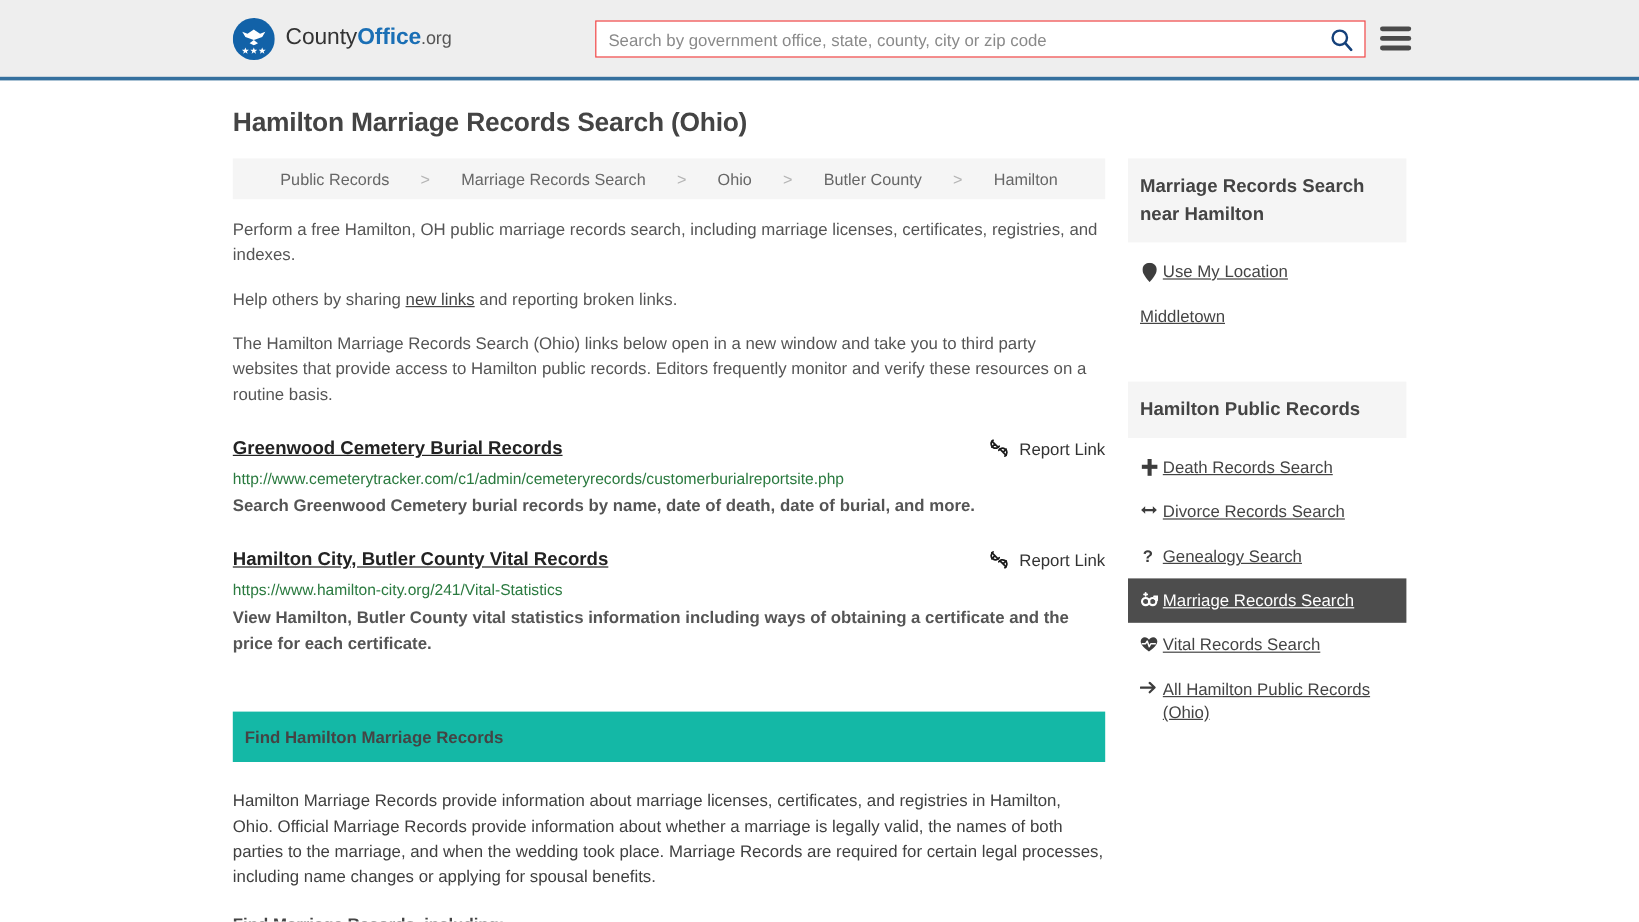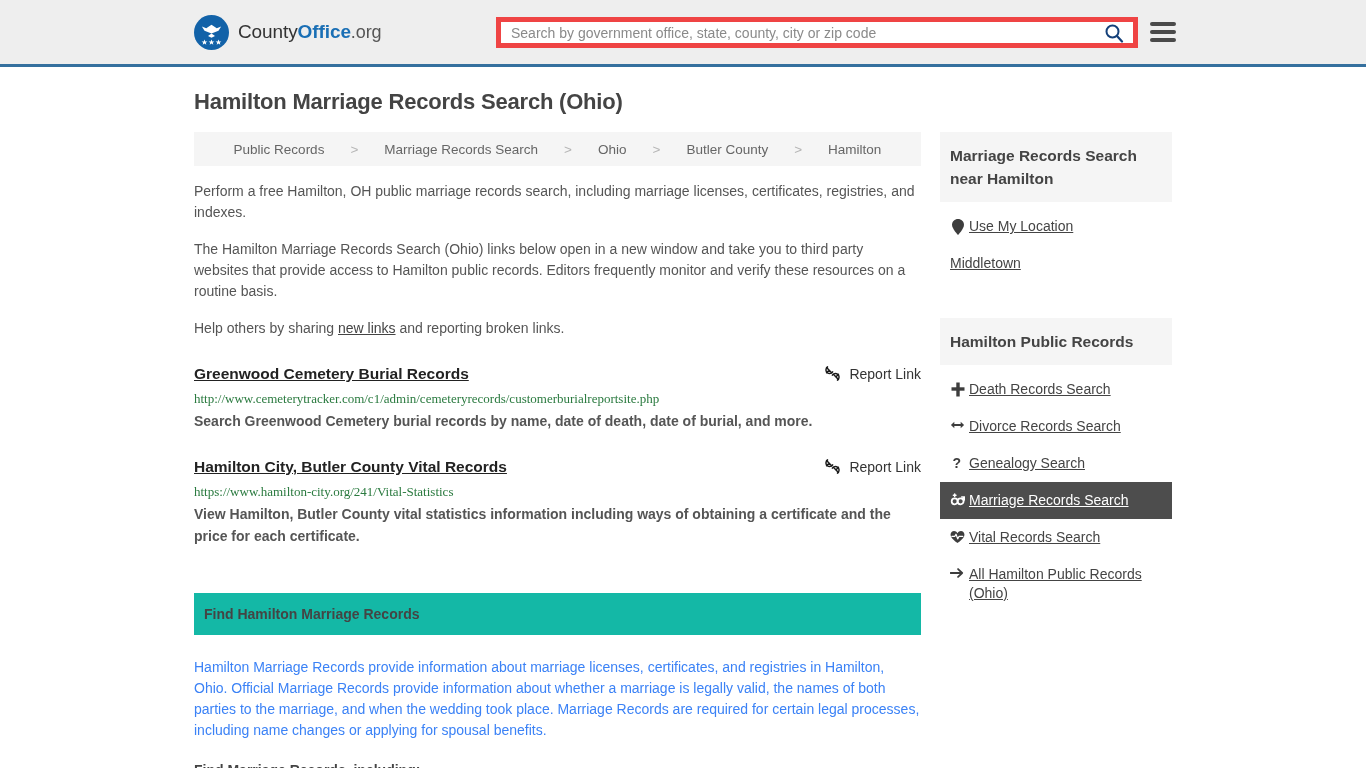--- a/index.html
+++ b/index.html
@@ -41,30 +41,30 @@
     flex: 0 0 35px;
   }
 
   .brand-text {
     font-size: 19px;
     color: #333333;
     letter-spacing: -0.1px;
     white-space: nowrap;
   }
   .brand-text .b-bold { font-weight: bold; color: #1a6fb5; }
-  .brand-text .b-org  { color: #555555; font-size: 18px; }
+  .brand-text .b-org  { color: #555555; font-size: 15px; }
 
   .search-wrap {
     position: absolute;
     left: 496px;
     top: 17px;
     width: 642px;
     height: 31px;
     background: #ffffff;
-    border: 5px solid #ef4444;
+    border: 1px solid #ef4444;
     display: flex;
     align-items: center;
   }
 
   .search-input {
     flex: 1;
     border: none;
     outline: none;
     height: 100%;
     padding: 0 10px;
@@ -180,21 +180,20 @@
     padding-top: 1px;
     justify-content: space-between;
   }
   .listing-url {
     color: #2a7a3f;
     font-size: 13px;
     margin-top: 6px;
     line-height: 17px;
     word-break: break-all;
     cursor: pointer;
-    font-family: Liberation Serif, serif;
   }
   .listing-desc {
     color: #555555;
     font-size: 14px;
     line-height: 22px;
     margin-top: 3px;
     font-weight: bold;
   }
 
   
@@ -202,21 +201,21 @@
     background: #14b8a6;
     padding: 13px 10px;
     margin-top: 46px;
     font-size: 14px;
     font-weight: bold;
     color: #444444;
   }
   .section-body {
     font-size: 14px;
     line-height: 21px;
-    color: #3b82f6;
+    color: #404040;
     margin-top: 22px;
   }
   .sub-head {
     font-size: 14px;
     font-weight: bold;
     color: #444444;
     margin-top: 21px;
   }
 
   
@@ -315,22 +314,22 @@
           <a>Marriage Records Search</a>
           <span class="crumb-sep">&gt;</span>
           <a>Ohio</a>
           <span class="crumb-sep">&gt;</span>
           <a>Butler County</a>
           <span class="crumb-sep">&gt;</span>
           <a>Hamilton</a>
         </nav>
 
       <p class="intro-p p1">Perform a free Hamilton, OH public marriage records search, including marriage licenses, certificates, registries, and indexes.</p>
+      <p class="intro-p p3"><span>Help others by sharing </span><a class="inline-link">new links</a><span> and reporting broken links.</span></p>
       <p class="intro-p p2">The Hamilton Marriage Records Search (Ohio) links below open in a new window and take you to third party websites that provide access to Hamilton public records. Editors frequently monitor and verify these resources on a routine basis.</p>
-      <p class="intro-p p3"><span>Help others by sharing </span><a class="inline-link">new links</a><span> and reporting broken links.</span></p>
 
       <div id="listings">
           <div class="listing">
             <div class="listing-head">
               <a class="listing-title">Greenwood Cemetery Burial Records</a>
               <span class="report-link">
                 <span>
                   <svg width="17" height="17" viewBox="0 0 20 20">
                     <path d="M3 3 L9 9 M3 9 L6 6 M11 11 L17 17 M17 11 L14 14" stroke="#1a1a1a" stroke-width="1.7" fill="none" stroke-linecap="round"></path>
                     <path d="M4.2 2.2 C1.6 4.4 1.6 7.6 4.2 9.3 C6.4 10.8 9 9.8 10.2 8" stroke="#1a1a1a" stroke-width="1.7" fill="none" stroke-linecap="round"></path>

